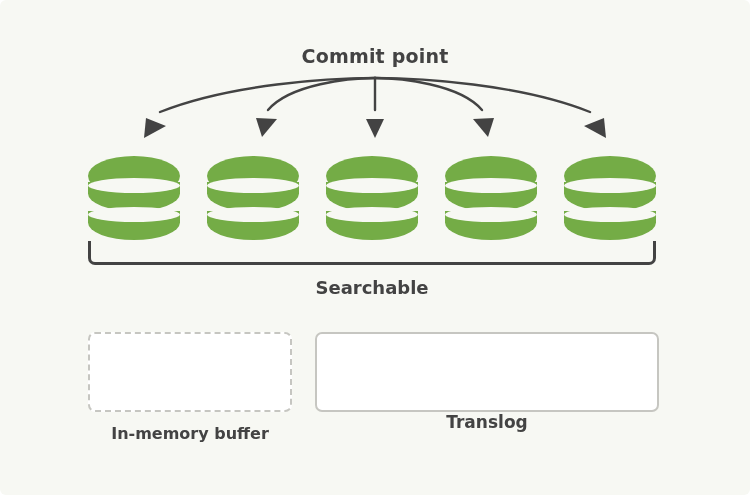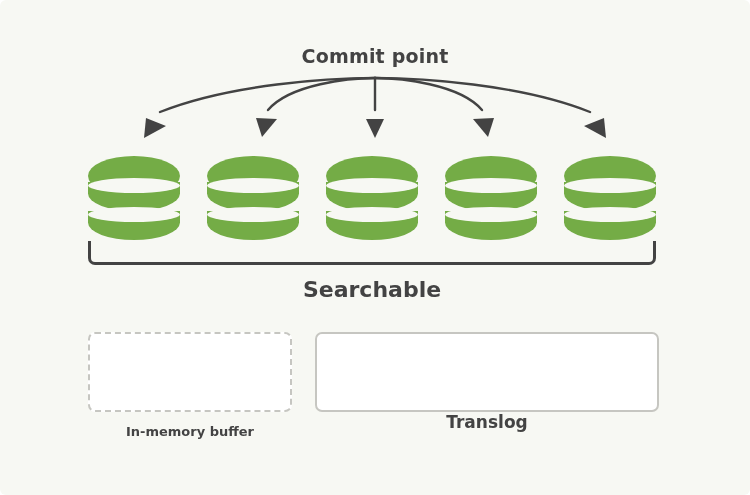--- a/index.html
+++ b/index.html
@@ -30,28 +30,28 @@
     top: 45px;
     text-align: center;
     font-size: 19px;
     letter-spacing: 0.2px;
   }
   #searchable-label {
     left: 88px;
     width: 568px;
     top: 277px;
     text-align: center;
-    font-size: 22px;
+    font-size: 18px;
   }
   #inmemory-label {
     left: 88px;
     width: 204px;
     top: 424px;
     text-align: center;
-    font-size: 13px;
+    font-size: 16px;
   }
   #translog-label {
     left: 315px;
     width: 344px;
     top: 412px;
     text-align: center;
     font-size: 17px;
   }
 
   

